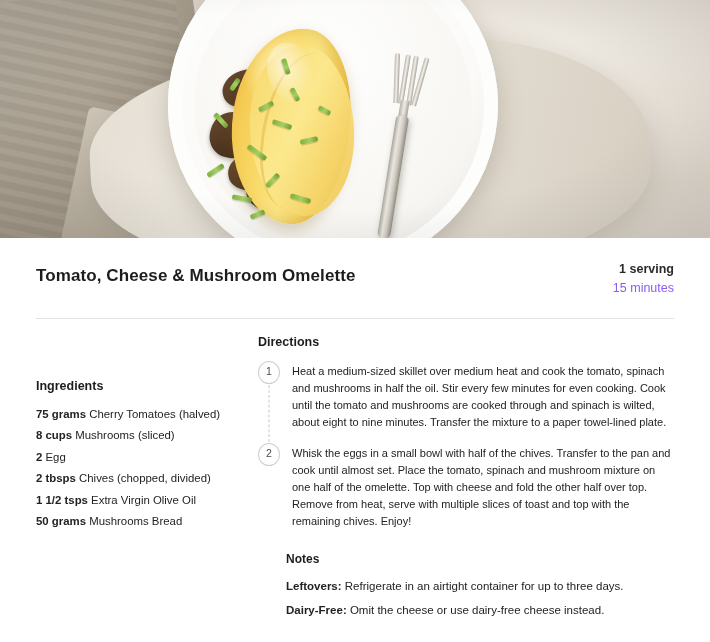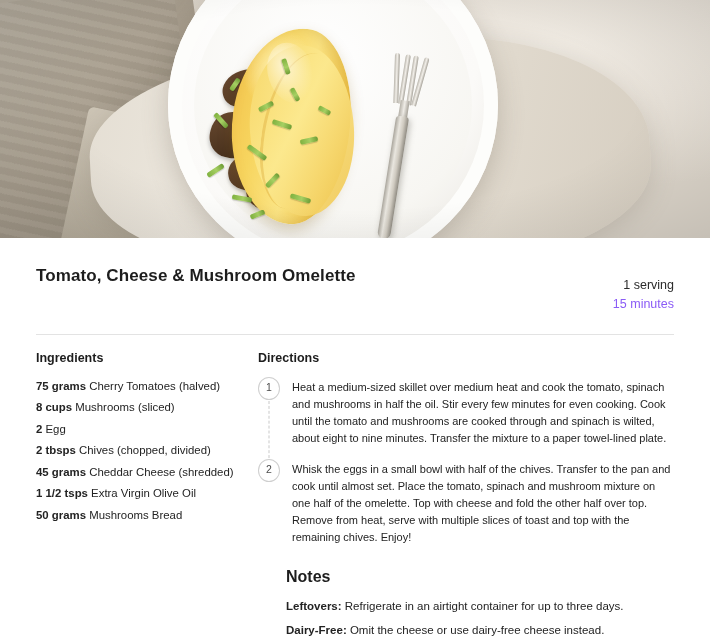--- a/index.html
+++ b/index.html
@@ -240,36 +240,36 @@
     letter-spacing: .1px;
     color: #1d1d1d;
     margin: 6px 0 0 0;
   }
   .meta {
     text-align: right;
     font-size: 12.5px;
     line-height: 1.55;
     color: #2b2b2b;
   }
-  .meta .servings { font-weight: 400; margin-top: 16px; }
+  .meta .servings { font-weight: 700; }
   .meta .time { color: #8b5cf6; }
 
   .divider {
     margin: 19px 36px 0 36px;
     height: 1px;
     background: #e3e3e3;
   }
 
   
   .cols {
     display: flex;
     padding: 16px 36px 0 36px;
     gap: 26px;
   }
-  .col-ingredients { width: 196px; flex: 0 0 196px; }
+  .col-ingredients { width: 196px; flex: 0 0 196px; margin-top: 44px; }
   .col-directions  { flex: 1 1 auto; }
 
   .section-head {
     font-size: 12.5px;
     font-weight: 700;
     color: #1d1d1d;
     margin: 0 0 12px 0;
   }
   .ing-list {
     list-style: none;
@@ -327,21 +327,21 @@
     line-height: 1.55;
     color: #232323;
     padding-top: 2px;
   }
 
   
   .notes {
     padding: 10px 36px 0 286px;
   }
   .notes-head {
-    font-size: 16px;
+    font-size: 12px;
     font-weight: 700;
     margin: 0 0 11px 0;
     color: #1d1d1d;
   }
   .note {
     font-size: 11.5px;
     line-height: 1.6;
     color: #232323;
     margin-bottom: 5px;
   }
@@ -413,21 +413,20 @@
 
   <div class="cols">
 
     <div class="col-ingredients">
       <h2 class="section-head">Ingredients</h2>
       <ul class="ing-list">
         <li><span class="amt">75 grams</span> <span>Cherry Tomatoes (halved)</span></li>
         <li><span class="amt">8 cups</span> <span>Mushrooms (sliced)</span></li>
         <li><span class="amt">2</span> <span>Egg</span></li>
         <li><span class="amt">2 tbsps</span> <span>Chives (chopped, divided)</span></li>
-        <li><span class="amt">45 grams</span> <span>Cheddar Cheese (shredded)</span></li>
         <li><span class="amt">1 1/2 tsps</span> <span>Extra Virgin Olive Oil</span></li>
         <li><span class="amt">50 grams</span> <span>Mushrooms Bread</span></li>
       </ul>
     </div>
 
     <div class="col-directions">
       <h2 class="section-head">Directions</h2>
       <div class="steps">
 
         <div class="step">

